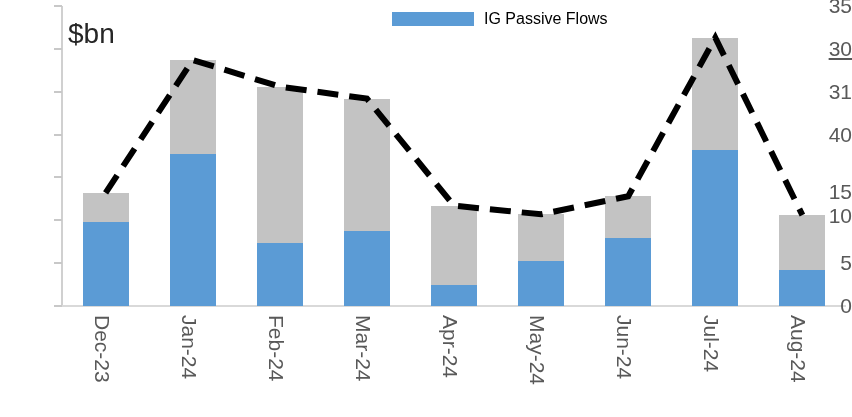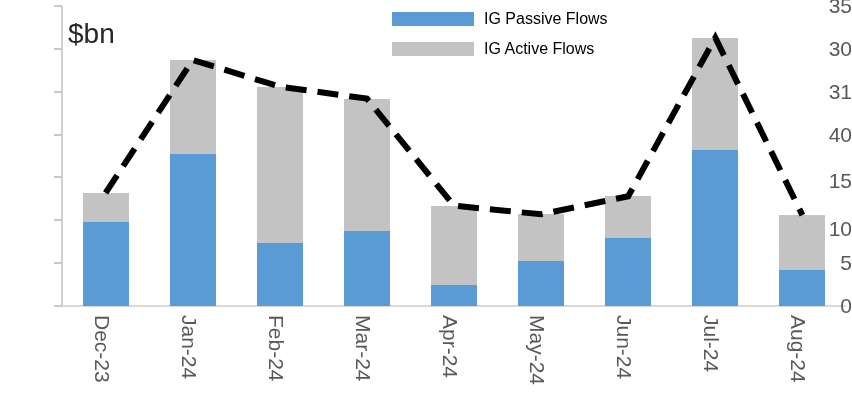--- a/index.html
+++ b/index.html
@@ -160,29 +160,29 @@
 <div id="chart-root">
 
   <div class="units-caption">$bn</div>
 
   <div class="y-axis-line"></div>
   <div class="x-axis-line"></div>
   <div id="y-axis">
       <div class="y-tick" style="top: 5px;"></div>
       <div class="y-label" style="top: -5px;">35</div>
       <div class="y-tick" style="top: 47.8571px;"></div>
-      <div class="y-label" style="top: 37.8571px;">30</div>
+      <div class="y-label" style="top: 37.8571px; text-decoration: underline;">30</div>
       <div class="y-tick" style="top: 90.7143px;"></div>
       <div class="y-label" style="top: 80.7143px;">31</div>
       <div class="y-tick" style="top: 133.571px;"></div>
       <div class="y-label" style="top: 123.571px;">40</div>
       <div class="y-tick" style="top: 176.429px;"></div>
-      <div class="y-label" style="top: 170px;">15</div>
+      <div class="y-label" style="top: 181px;">15</div>
       <div class="y-tick" style="top: 219.286px;"></div>
-      <div class="y-label" style="top: 218px;">10</div>
+      <div class="y-label" style="top: 205px;">10</div>
       <div class="y-tick" style="top: 262.143px;"></div>
       <div class="y-label" style="top: 252.143px;">5</div>
       <div class="y-tick" style="top: 305px;"></div>
       <div class="y-label" style="top: 295px;">0</div>
     </div>
 
   <div class="plot-area" id="plot-area">
       <div class="bar-group" style="left: 20.5556px; height: 300px;">
         <div class="bar-seg seg-passive" style="height: 84px; bottom: 0px;"></div>
         <div class="bar-seg seg-active" style="height: 29.1429px; bottom: 84px;"></div>
@@ -235,19 +235,15 @@
 
   <svg id="line-overlay" viewBox="0 0 852 417" xmlns="http://www.w3.org/2000/svg">
     <polyline id="ig-all-polyline" fill="none" stroke="#000000" stroke-width="6" stroke-linecap="butt" stroke-dasharray="21 11" points="105.6,192.9 192.7,60.0 279.8,86.6 366.9,98.6 454.0,205.7 541.1,214.3 628.2,196.3 715.3,37.7 802.4,215.1"></polyline>
   </svg>
 
   <div class="legend" id="legend">
       <div class="legend-row">
         <span class="legend-swatch passive"></span>
         <span class="legend-text">IG Passive Flows</span>
       </div>
-      <div class="legend-row">
-        <span class="legend-swatch active"></span>
-        <span class="legend-text">IG Active Flows</span>
-      </div>
     </div>
 
 </div>
 
 </body></html>

